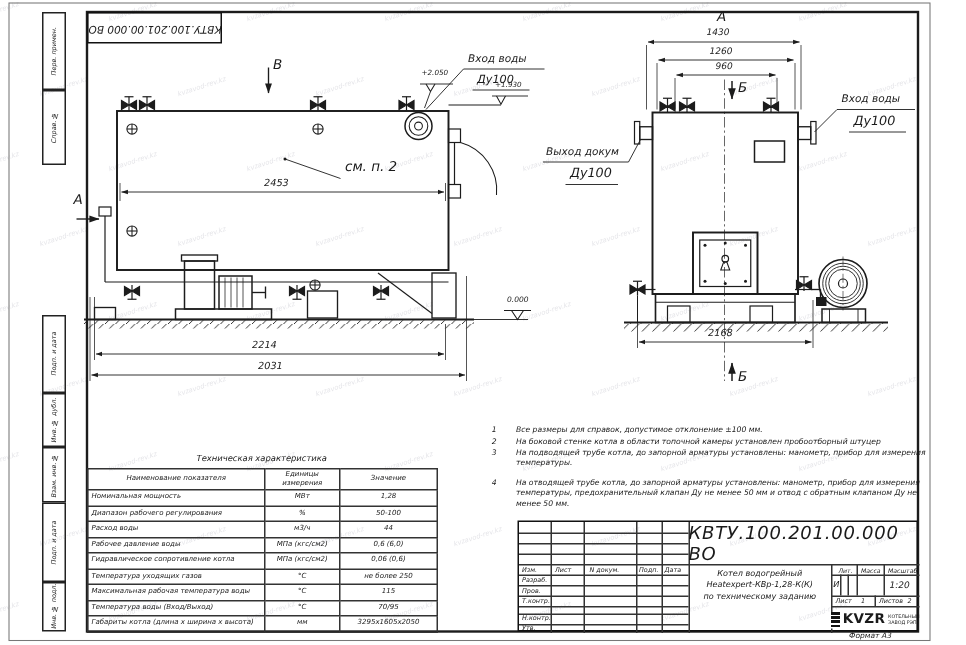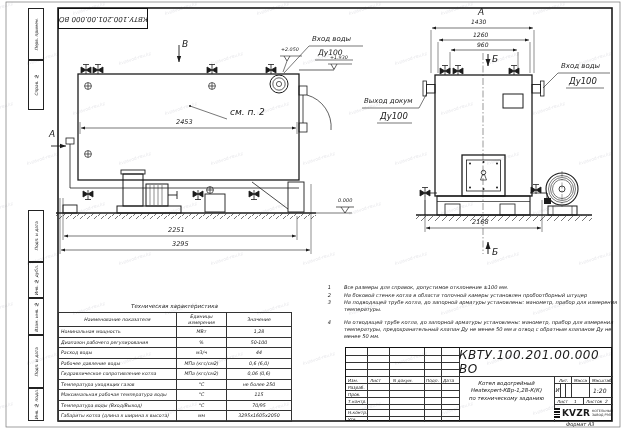--- a/index.html
+++ b/index.html
@@ -307,22 +307,22 @@
         <span class="vtext">Подп. и дата</span>
       </div>
     <div class="cell" style="left:28px;top:388px;width:16px;height:33px">
         <span class="vtext">Инв. № подл.</span>
       </div>
 
     <span class="t" style="left:182px;top:40px;font-size:9px">В</span>
     <span class="t" style="left:49px;top:130px;font-size:9px">А</span>
     <span class="t" style="left:230px;top:108px;font-size:9px">см. п. 2</span>
     <span class="t" style="left:176px;top:119px;font-size:6.5px">2453</span>
-    <span class="t" style="left:168px;top:227px;font-size:6.5px">2251</span>
-    <span class="t" style="left:172px;top:241px;font-size:6.5px">3295</span>
+    <span class="t" style="left:168px;top:227px;font-size:6.5px">2214</span>
+    <span class="t" style="left:172px;top:241px;font-size:6.5px">2031</span>
     <span class="t" style="left:281px;top:48px;font-size:4.8px">+2.050</span>
     <span class="t" style="left:330px;top:56px;font-size:4.8px">+1.930</span>
     <span class="t" style="left:338px;top:198px;font-size:5px">0.000</span>
     <span class="t" style="left:312px;top:36px;font-size:7px">Вход воды</span>
     <span class="t" style="left:318px;top:49px;font-size:7.5px">Ду100</span>
 
     <span class="t" style="left:478px;top:8px;font-size:9px">А</span>
     <span class="t" style="left:471px;top:19px;font-size:6px">1430</span>
     <span class="t" style="left:473px;top:31.5px;font-size:6px">1260</span>
     <span class="t" style="left:477px;top:41.5px;font-size:6px">960</span>

